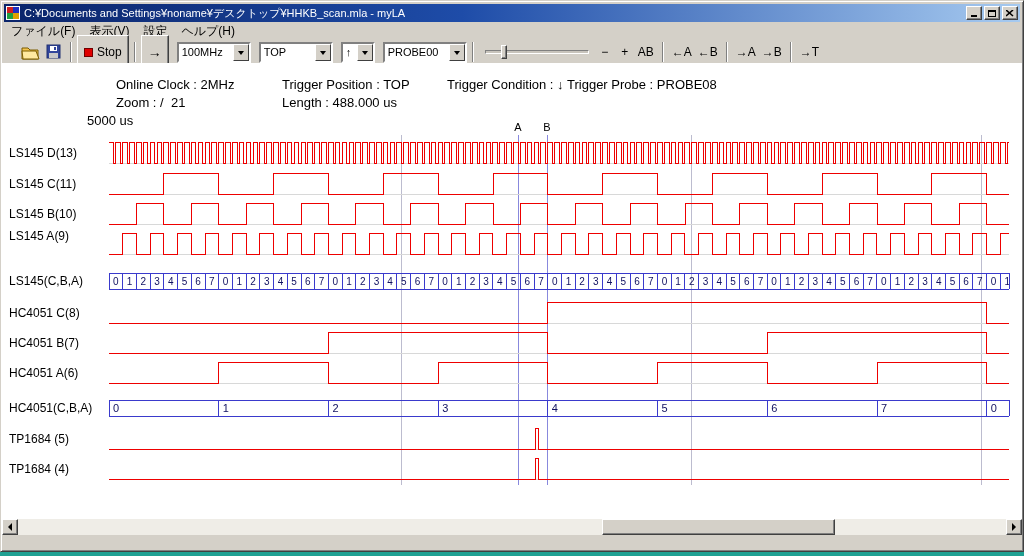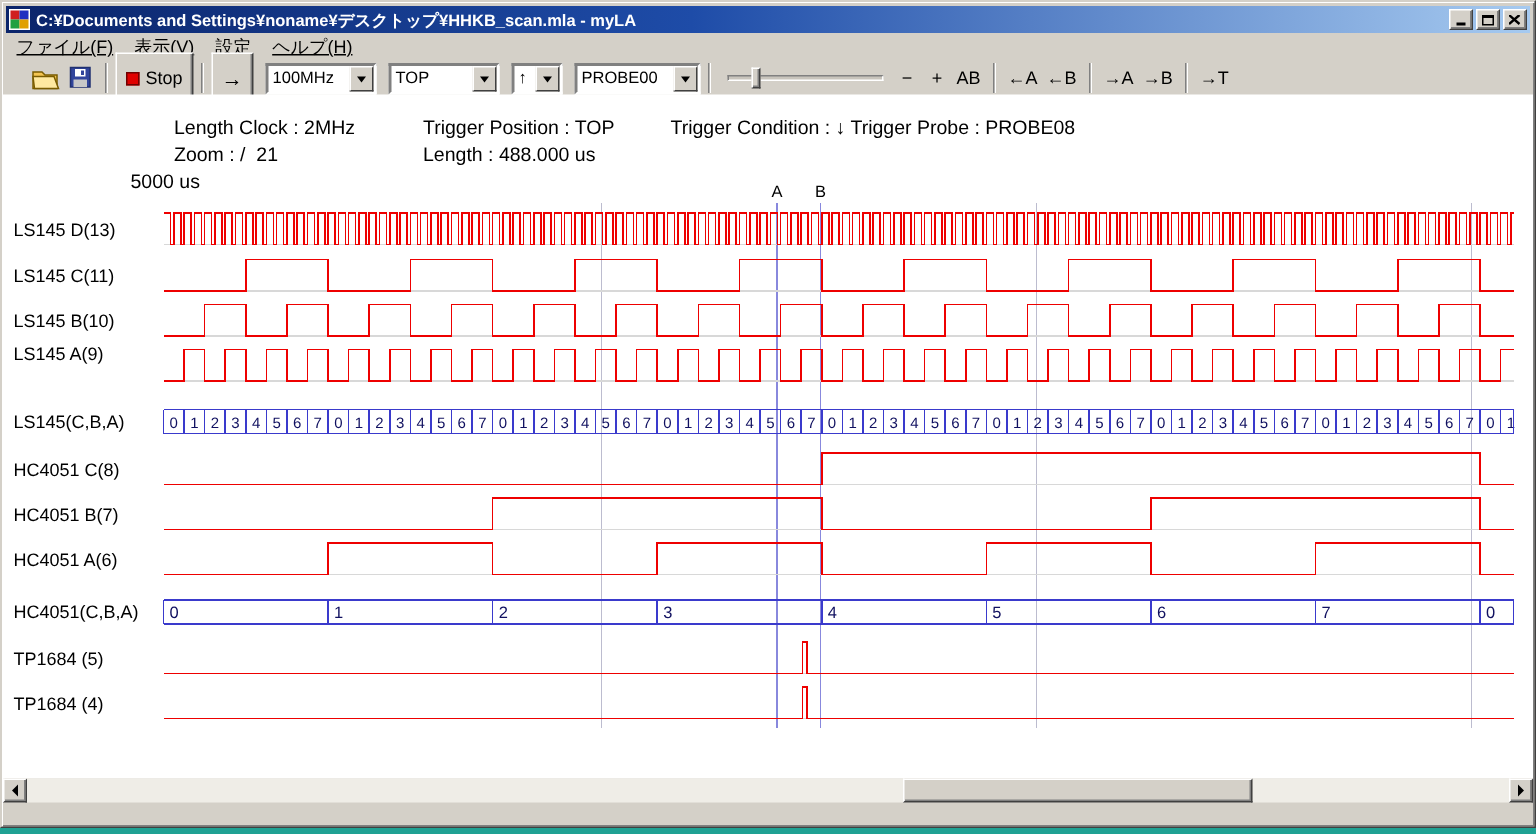--- a/index.html
+++ b/index.html
@@ -5,29 +5,29 @@
   *{margin:0;padding:0;box-sizing:border-box;}
   html,body{width:1024px;height:556px;}
   body{background:#1fa193;font-family:"Liberation Sans","DejaVu Sans",sans-serif;position:relative;overflow:hidden;}
   .window{position:absolute;left:0;top:0;width:1024px;height:552px;background:#D4D0C8;
     border:1px solid;border-color:#D4D0C8 #404040 #404040 #D4D0C8;
     box-shadow:inset 1px 1px 0 #fff, inset -1px -1px 0 #808080;}
   
   .titlebar{position:absolute;left:3px;top:3px;right:3px;height:18px;
     background:linear-gradient(90deg,#0A246A 0%,#1E4CA8 45%,#A6CAF0 100%);
     display:flex;align-items:center;padding:0 2px;}
-  .titlebar .title{color:#fff;font-size:11px;font-weight:bold;margin-left:4px;flex:1;white-space:nowrap;overflow:hidden;}
+  .titlebar .title{color:#fff;font-size:11px;font-weight:normal;margin-left:4px;flex:1;white-space:nowrap;overflow:hidden;}
   .tb-btn{width:16px;height:14px;background:#D4D0C8;border:1px solid;border-color:#fff #404040 #404040 #fff;
     box-shadow:inset -1px -1px 0 #808080;margin-left:2px;display:flex;align-items:flex-end;justify-content:center;}
   .tb-btn.center{align-items:center;}
   .glyph-min{width:6px;height:2px;background:#000;margin-bottom:2px;}
   .glyph-max{width:8px;height:7px;border:1px solid #000;border-top-width:2px;margin-bottom:2px;}
   
   .menubar{position:absolute;left:3px;top:21px;right:3px;height:19px;display:flex;align-items:center;font-size:12px;}
-  .menu-item{padding:2px 7px;text-decoration:underline;}
+  .menu-item{padding:2px 7px;}
   
   .toolbar{position:absolute;left:3px;top:40px;right:3px;height:22px;display:flex;align-items:center;padding-left:14px;}
   .tool-flat{height:22px;min-width:20px;display:flex;align-items:center;justify-content:center;padding:0 3px;}
   .tool-raised{height:22px;display:flex;align-items:center;justify-content:center;padding:16px 6px;background:#D4D0C8;
     border:1px solid;border-color:#fff #404040 #404040 #fff;box-shadow:inset -1px -1px 0 #808080;font-size:12px;}
   .sep{width:2px;height:20px;border-left:1px solid #808080;border-right:1px solid #fff;margin:0 5px;}
   .stop-sq{width:9px;height:9px;background:#E00000;border:1px solid #700000;margin-right:4px;}
   .run-glyph{font-size:14px;font-weight:bold;}
   .combo{height:21px;background:#fff;border:2px solid;border-color:#808080 #fff #fff #808080;display:flex;align-items:center;margin-left:8px;}
   .combo .val{flex:1;font-size:11px;padding:0 3px;white-space:nowrap;overflow:hidden;}
@@ -149,21 +149,21 @@
     <span class="tool-flat flat-label">←B</span>
     <span class="sep"></span>
     <span class="tool-flat flat-label">→A</span>
     <span class="tool-flat flat-label">→B</span>
     <span class="sep"></span>
     <span class="tool-flat flat-label">→T</span>
   </div>
 
   <div class="workspace"></div>
 
-  <span class="info" style="left:115px;top:76px">Length Clock : 2MHz</span>
+  <span class="info" style="left:115px;top:76px">Online Clock : 2MHz</span>
   <span class="info" style="left:281px;top:76px">Trigger Position : TOP</span>
   <span class="info" style="left:446px;top:76px">Trigger Condition : ↓</span>
   <span class="info" style="left:566px;top:76px">Trigger Probe : PROBE08</span>
   <span class="info" style="left:115px;top:94px">Zoom : /  21</span>
   <span class="info" style="left:281px;top:94px">Length : 488.000 us</span>
   <span class="info" style="left:86px;top:112px">5000 us</span>
 
   <div class="chlabel" style="top:144px">LS145 D(13)</div>
   <div class="chlabel" style="top:175px">LS145 C(11)</div>
   <div class="chlabel" style="top:205px">LS145 B(10)</div>

